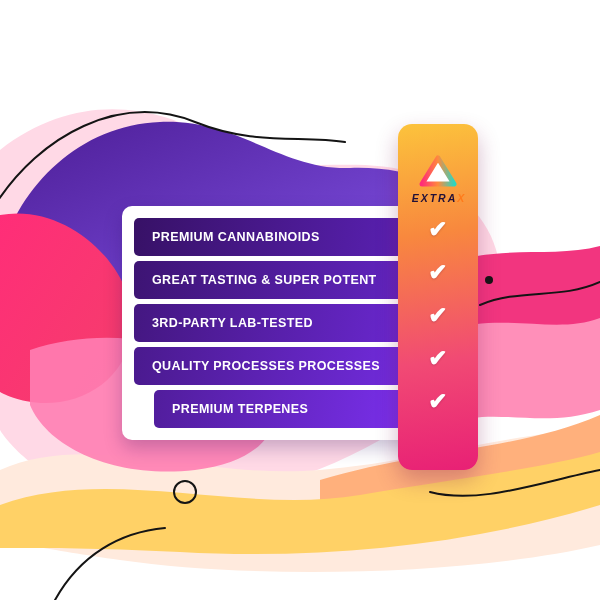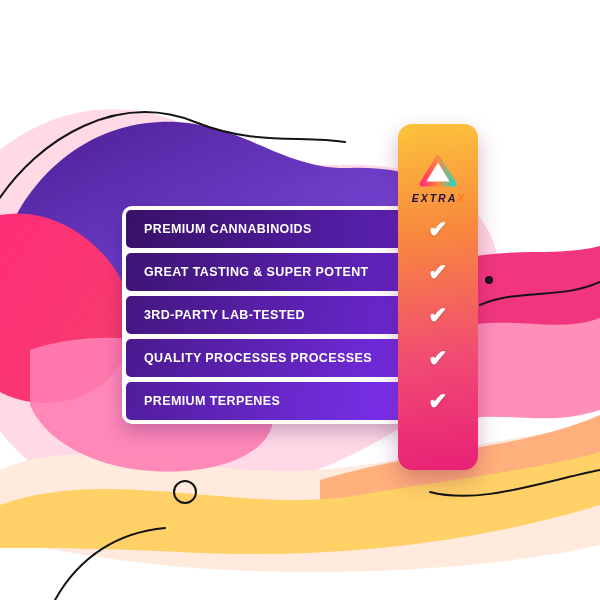--- a/index.html
+++ b/index.html
@@ -5,28 +5,28 @@
   html,body{margin:0;padding:0;background:#ffffff;}
   .stage{
     position:relative;width:600px;height:600px;overflow:hidden;
     background:#ffffff;font-family:"Liberation Sans",sans-serif;
   }
   .bg{position:absolute;inset:0;z-index:1;}
 
   
   .panel{
     position:absolute;left:122px;top:206px;width:282px;z-index:2;
-    background:#ffffff;border-radius:10px;padding:4px;
+    background:#ffffff;border-radius:10px;padding:12px;
     box-shadow:0 8px 18px rgba(40,10,90,.25);
   }
   .feature-row{
     height:38px;margin-bottom:5px;border-radius:5px;
     display:flex;align-items:center;padding-left:18px;box-sizing:border-box;
   }
-  .feature-row:last-child{margin-bottom:0;}
+  .feature-row:last-child{margin-bottom:0;margin-left:20px;}
   .feature-row:nth-child(1){background:linear-gradient(100deg,#371166,#5b21b6);}
   .feature-row:nth-child(2){background:linear-gradient(100deg,#3d1473,#6325c4);}
   .feature-row:nth-child(3){background:linear-gradient(100deg,#441781,#6b28d2);}
   .feature-row:nth-child(4){background:linear-gradient(100deg,#4a1a8e,#732ce0);}
   .feature-row:nth-child(5){background:linear-gradient(100deg,#511d9c,#7b30ee);}
   .feature-label{
     color:#ffffff;font-weight:bold;font-size:12.5px;letter-spacing:.4px;
     white-space:nowrap;
   }
 

